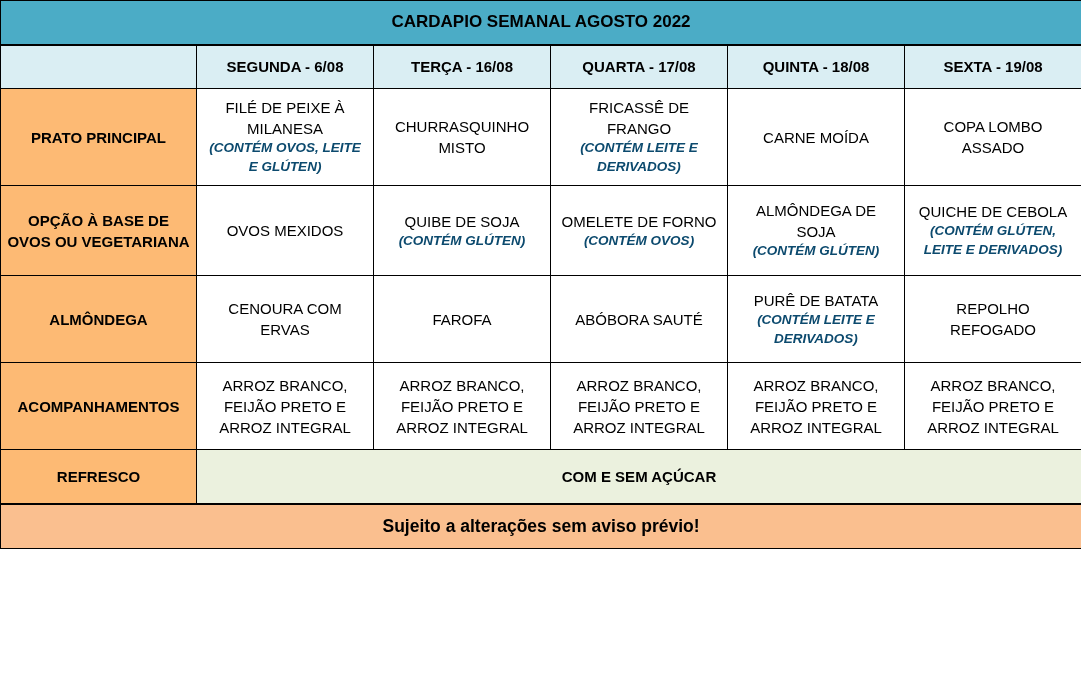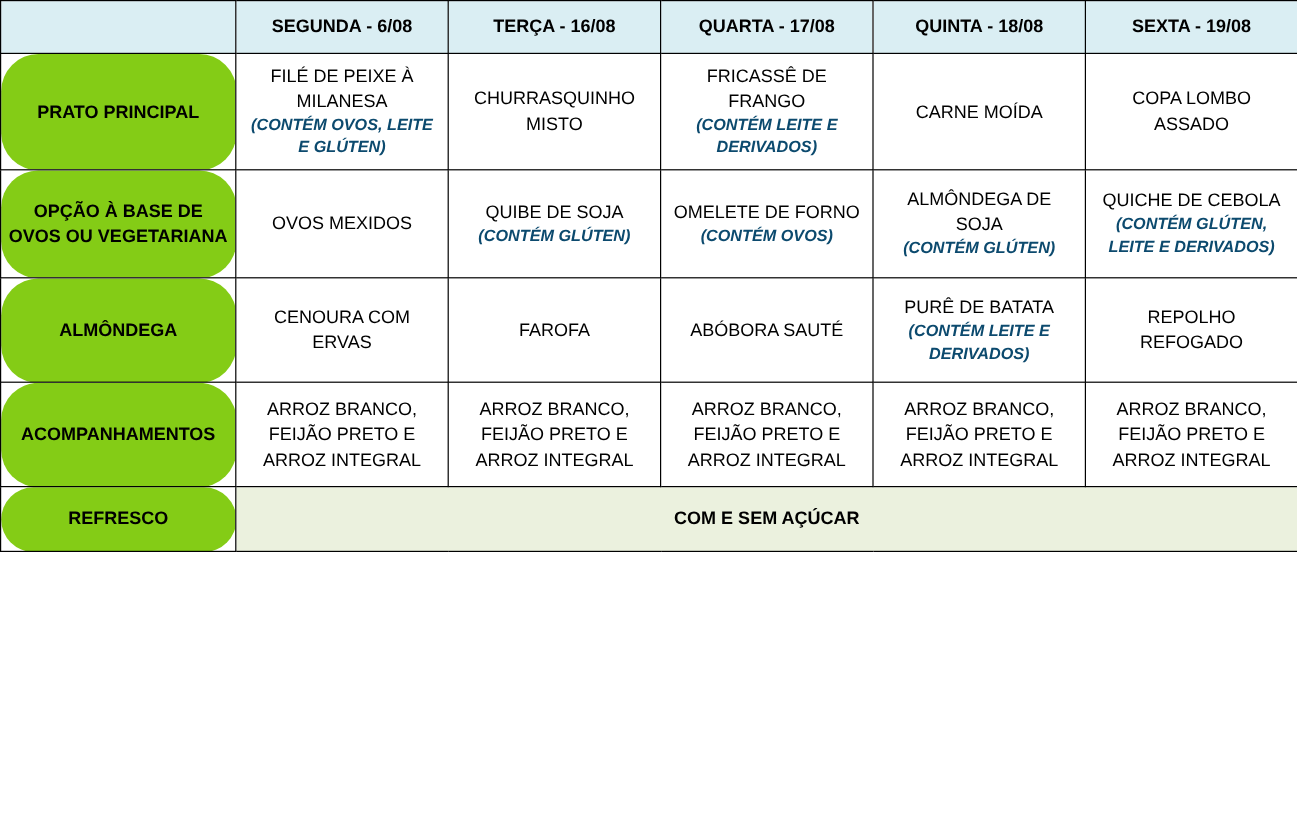--- a/index.html
+++ b/index.html
@@ -29,25 +29,24 @@
     height: 44px;
     border-bottom-width: 2px;
   }
   .header-row td {
     background: #DAEEF3;
     font-weight: bold;
     font-size: 15px;
     height: 44px;
   }
   td.label {
-    background: #84cc16;
+    background: #fdba74;
     font-weight: bold;
     font-size: 15px;
     padding: 15px 4px;
-    border-radius: 31px;
   }
   td.cell {
     background: #ffffff;
     font-size: 15px;
   }
   .note {
     color: #0c4a6e;
     font-weight: bold;
     font-style: italic;
     font-size: 13.5px;
@@ -81,20 +80,23 @@
   <colgroup>
     <col style="width:196px">
     <col style="width:177px">
     <col style="width:177px">
     <col style="width:177px">
     <col style="width:177px">
     <col style="width:177px">
   </colgroup>
 
   <tbody>
+      <tr class="title-row">
+    <td colspan="6">CARDAPIO SEMANAL AGOSTO 2022</td>
+  </tr>
 
   <tr class="header-row">
     <td></td>
     <td>SEGUNDA - 6/08</td>
     <td>TERÇA - 16/08</td>
     <td>QUARTA - 17/08</td>
     <td>QUINTA - 18/08</td>
     <td>SEXTA - 19/08</td>
   </tr>
 
@@ -189,14 +191,17 @@
     </td>
   </tr>
 
 
 
   <tr class="refresco-row">
     <td class="label">REFRESCO</td>
     <td class="refresco-value" colspan="5">COM E SEM AÇÚCAR</td>
   </tr>
 
+  <tr class="footer-row">
+    <td colspan="6">Sujeito a alterações sem aviso prévio!</td>
+  </tr>
 </tbody>
   </table>
 
 </body></html>

